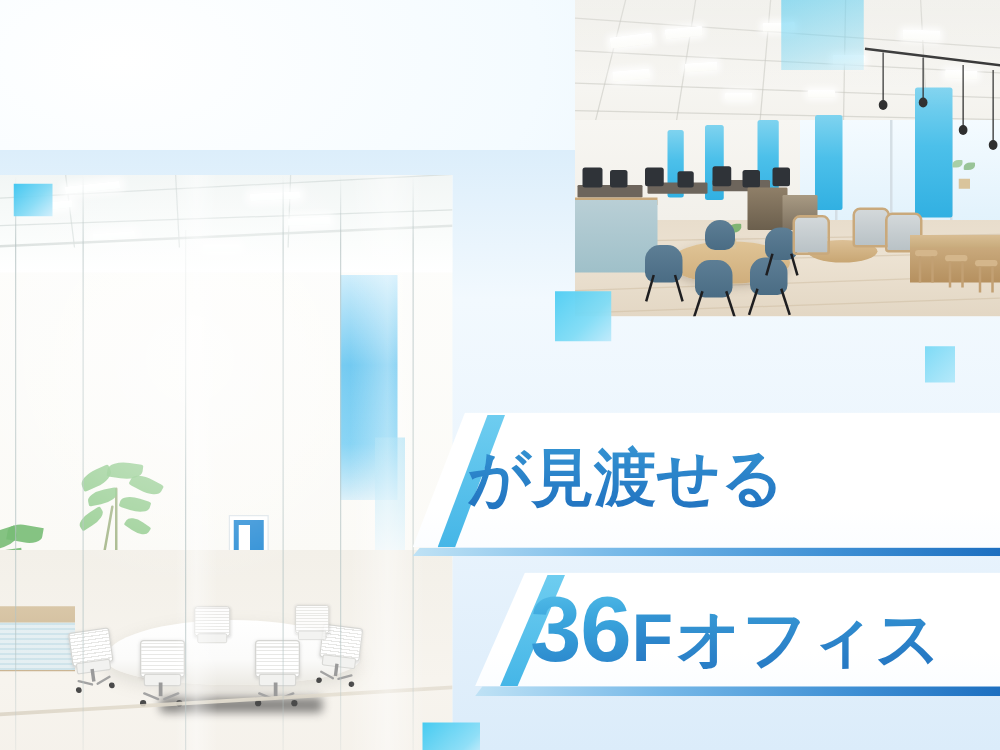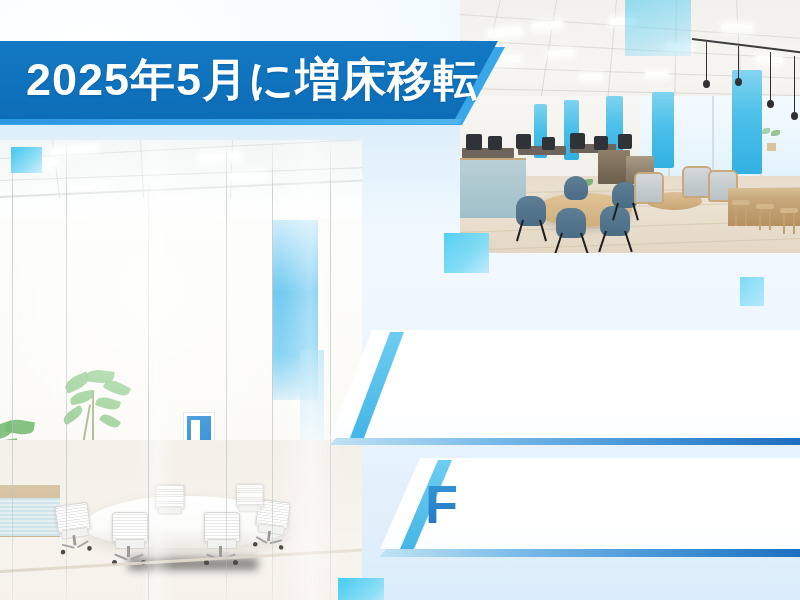--- a/index.html
+++ b/index.html
@@ -578,37 +578,34 @@
     <div class="glass-sheen" style="left:280px;width:60px;"></div>
     <div class="pl-overexpose"></div>
   </div>
 
   <div class="sq sq-a"></div>
   <div class="sq sq-b"></div>
   <div class="sq sq-c"></div>
   <div class="sq sq-d"></div>
   <div class="sq sq-e"></div>
 
-  <div class="banner-wrap">
-    <div class="banner-shadow"></div>
-    <div class="banner"></div>
-    <div class="banner-underline"></div>
-    <div class="banner-text">2025年5月に増床移転</div>
-  </div>
 
   <div class="panel panel1">
     <div class="panel-box p1-box"></div>
     <div class="panel-slash p1-slash"></div>
     <div class="panel-bar p1-bar"></div>
     <div class="txt-line t1">
+      <span class="t1-small">が見渡せる</span>
     </div>
   </div>
 
   <div class="panel panel2">
     <div class="panel-box p2-box"></div>
     <div class="panel-slash p2-slash"></div>
     <div class="panel-bar p2-bar"></div>
     <div class="txt-line t2">
+      <span class="t2-num">36</span>
       <span class="t2-f">F</span>
+      <span class="t2-kana">オフィス</span>
     </div>
   </div>
 
 </div>
 
 </body></html>

